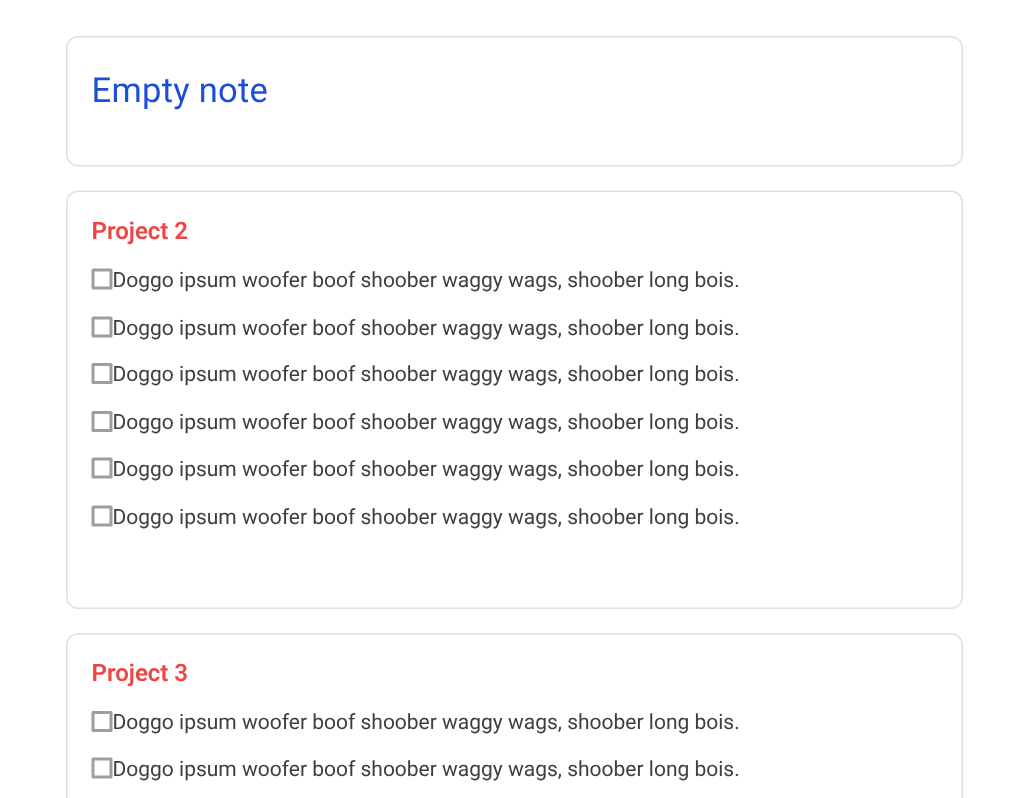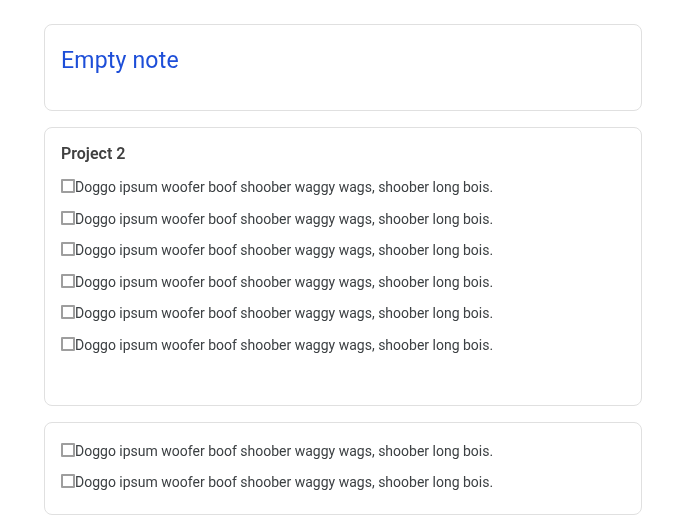--- a/index.html
+++ b/index.html
@@ -24,21 +24,21 @@
     }
     .empty-title {
       font-size: 23px;
       font-weight: 400;
       color: #1d4ed8;
       letter-spacing: 0.2px;
     }
     .card-title {
       font-size: 16px;
       font-weight: 600;
-      color: #404040;
+      color: #ef4444;
       margin-bottom: 12px;
     }
     .checklist {
       display: flex;
       flex-direction: column;
       gap: 6px;
     }
     .check-item {
       display: flex;
       align-items: flex-start;
@@ -98,20 +98,21 @@
       <div class="check-label">Doggo ipsum woofer boof shoober waggy wags, shoober long bois.</div>
     </div>
     <div class="check-item">
       <div class="checkbox"></div>
       <div class="check-label">Doggo ipsum woofer boof shoober waggy wags, shoober long bois.</div>
     </div>
   </div>
 </div>
 
 <div class="card project-card">
+  <div class="card-title">Project 3</div>
   <div class="checklist">
     <div class="check-item">
       <div class="checkbox"></div>
       <div class="check-label">Doggo ipsum woofer boof shoober waggy wags, shoober long bois.</div>
     </div>
     <div class="check-item">
       <div class="checkbox"></div>
       <div class="check-label">Doggo ipsum woofer boof shoober waggy wags, shoober long bois.</div>
     </div>
   </div>

